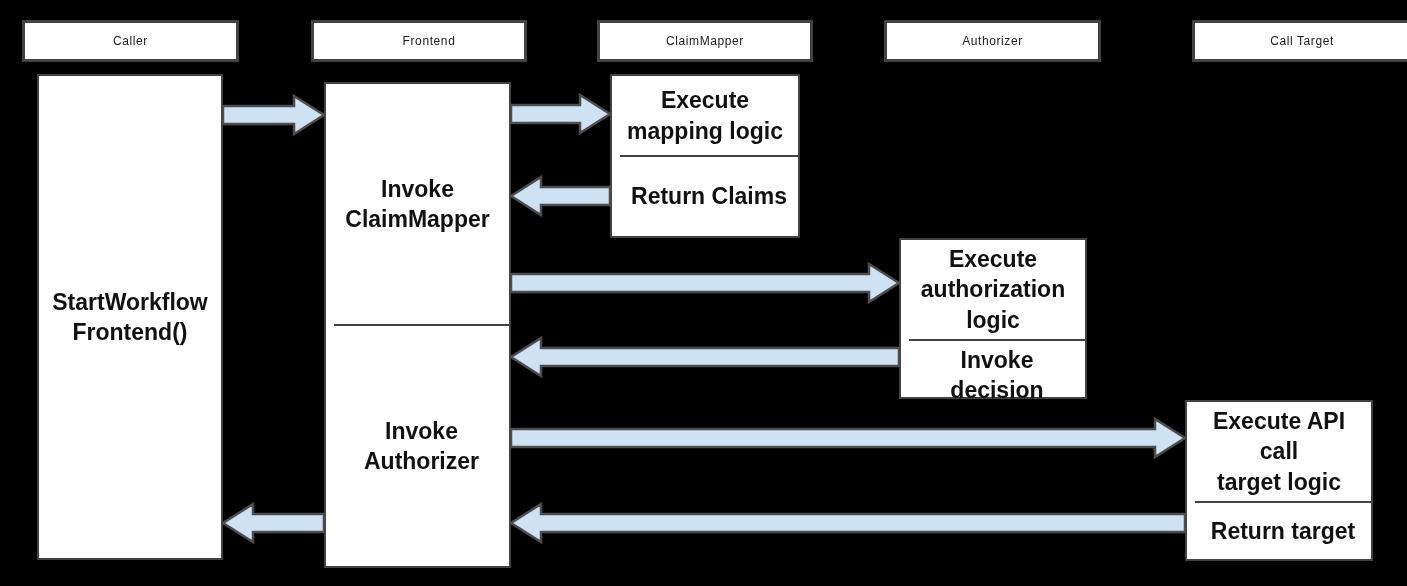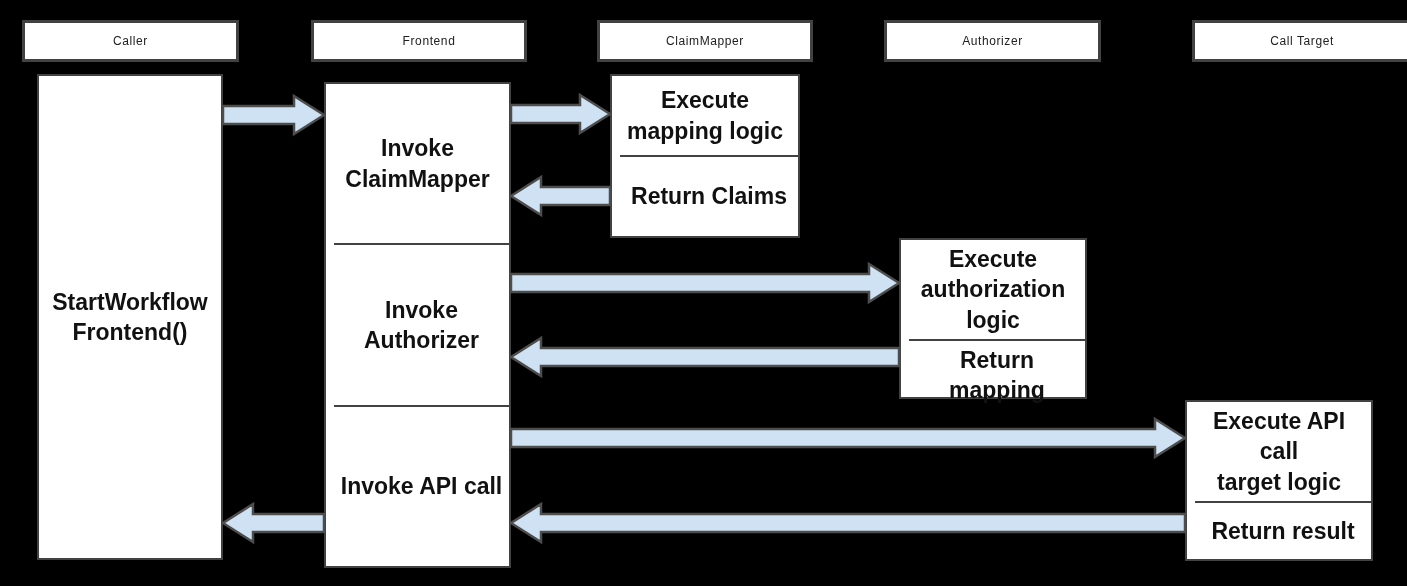--- a/index.html
+++ b/index.html
@@ -88,40 +88,39 @@
   <div class="act" id="act-caller">
     <div class="sec">StartWorkflow
 Frontend()</div>
   </div>
 
   <div class="act" id="act-frontend">
     <div class="sec">Invoke
 ClaimMapper</div>
     <div class="sec">Invoke
 Authorizer</div>
-    <div class="sec">Invoke API call</div>
   </div>
 
   <div class="act" id="act-claimmapper">
     <div class="sec">Execute
 mapping logic</div>
     <div class="sec">Return Claims</div>
   </div>
 
   <div class="act" id="act-authorizer">
     <div class="sec">Execute
 authorization
 logic</div>
-    <div class="sec">Return mapping</div>
+    <div class="sec">Invoke decision</div>
   </div>
 
   <div class="act" id="act-calltarget">
     <div class="sec">Execute API call
 target logic</div>
-    <div class="sec">Return result</div>
+    <div class="sec">Return target</div>
   </div>
 
   <svg class="arrows" viewBox="0 0 1407 586">
     <polygon points="223,106 294,106 294,96 324,115 294,134 294,124 223,124"></polygon>
     <polygon points="511,105 580,105 580,95 610,114 580,133 580,123 511,123"></polygon>
     <polygon points="610,187 541,187 541,177 511,196 541,215 541,205 610,205"></polygon>
     <polygon points="511,274 869,274 869,264 899,283 869,302 869,292 511,292"></polygon>
     <polygon points="899,348 541,348 541,338 511,357 541,376 541,366 899,366"></polygon>
     <polygon points="511,429 1155,429 1155,419 1185,438 1155,457 1155,447 511,447"></polygon>
     <polygon points="1185,514 541,514 541,504 511,523 541,542 541,532 1185,532"></polygon>

